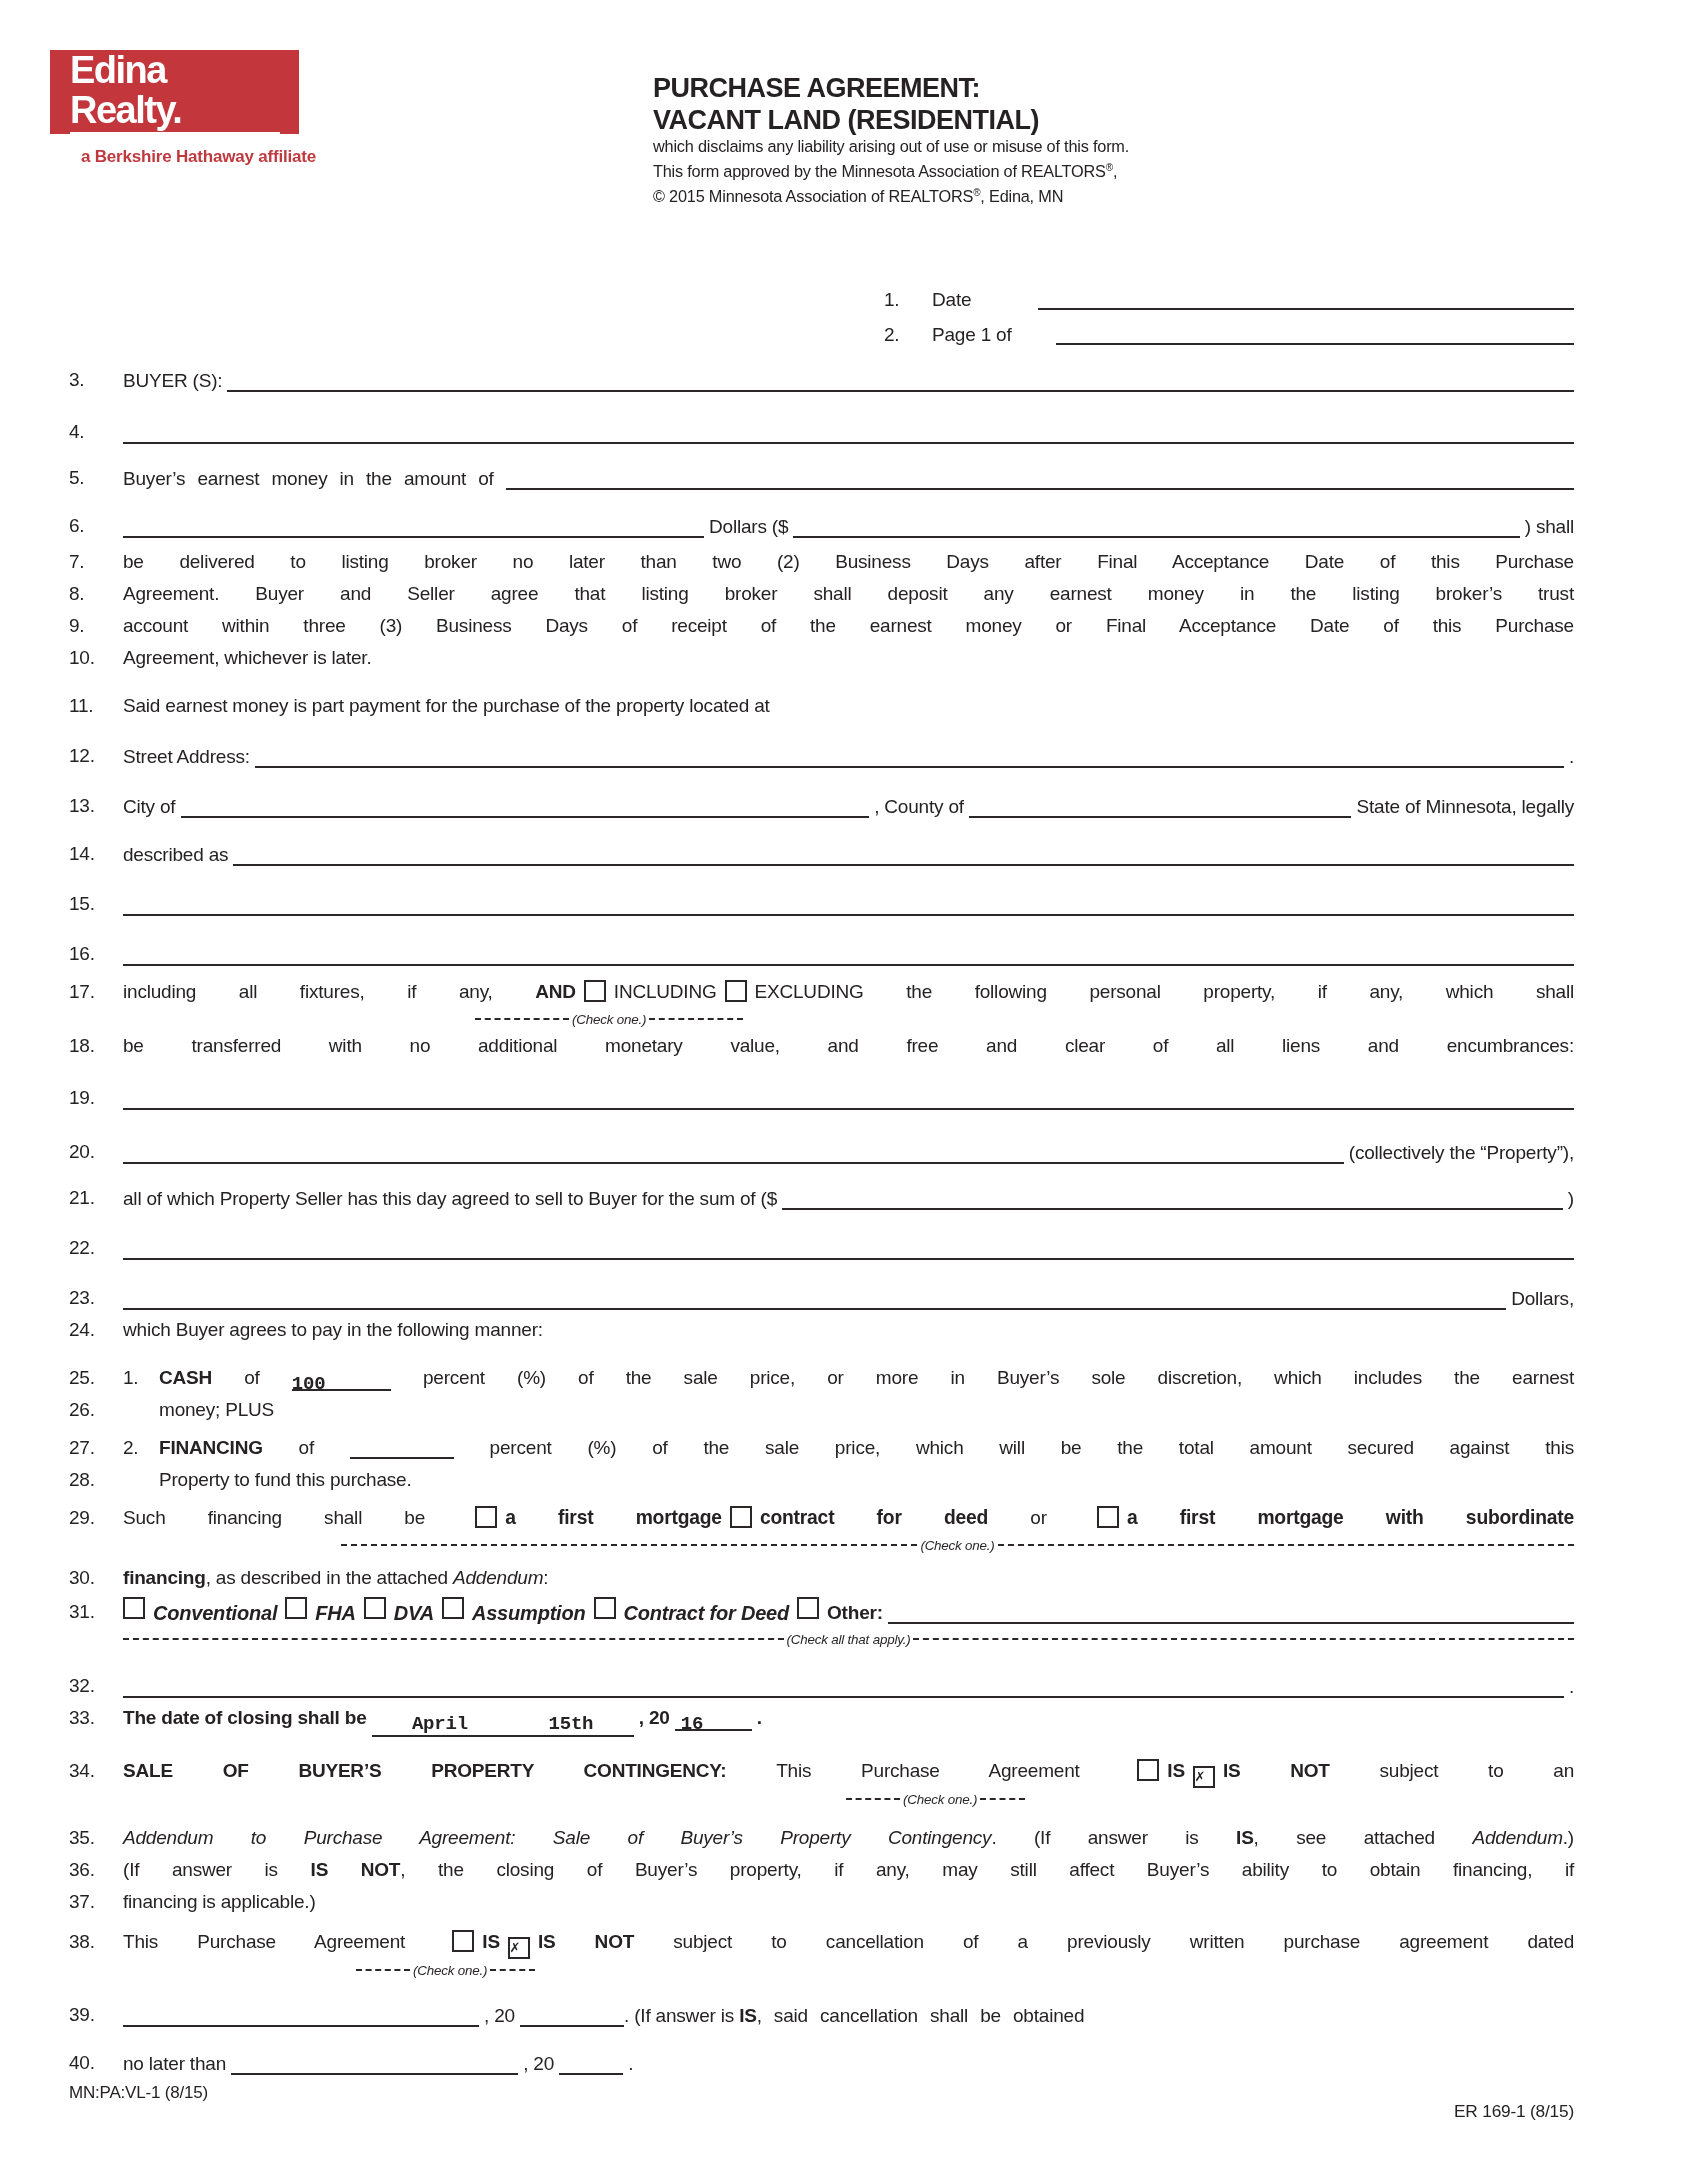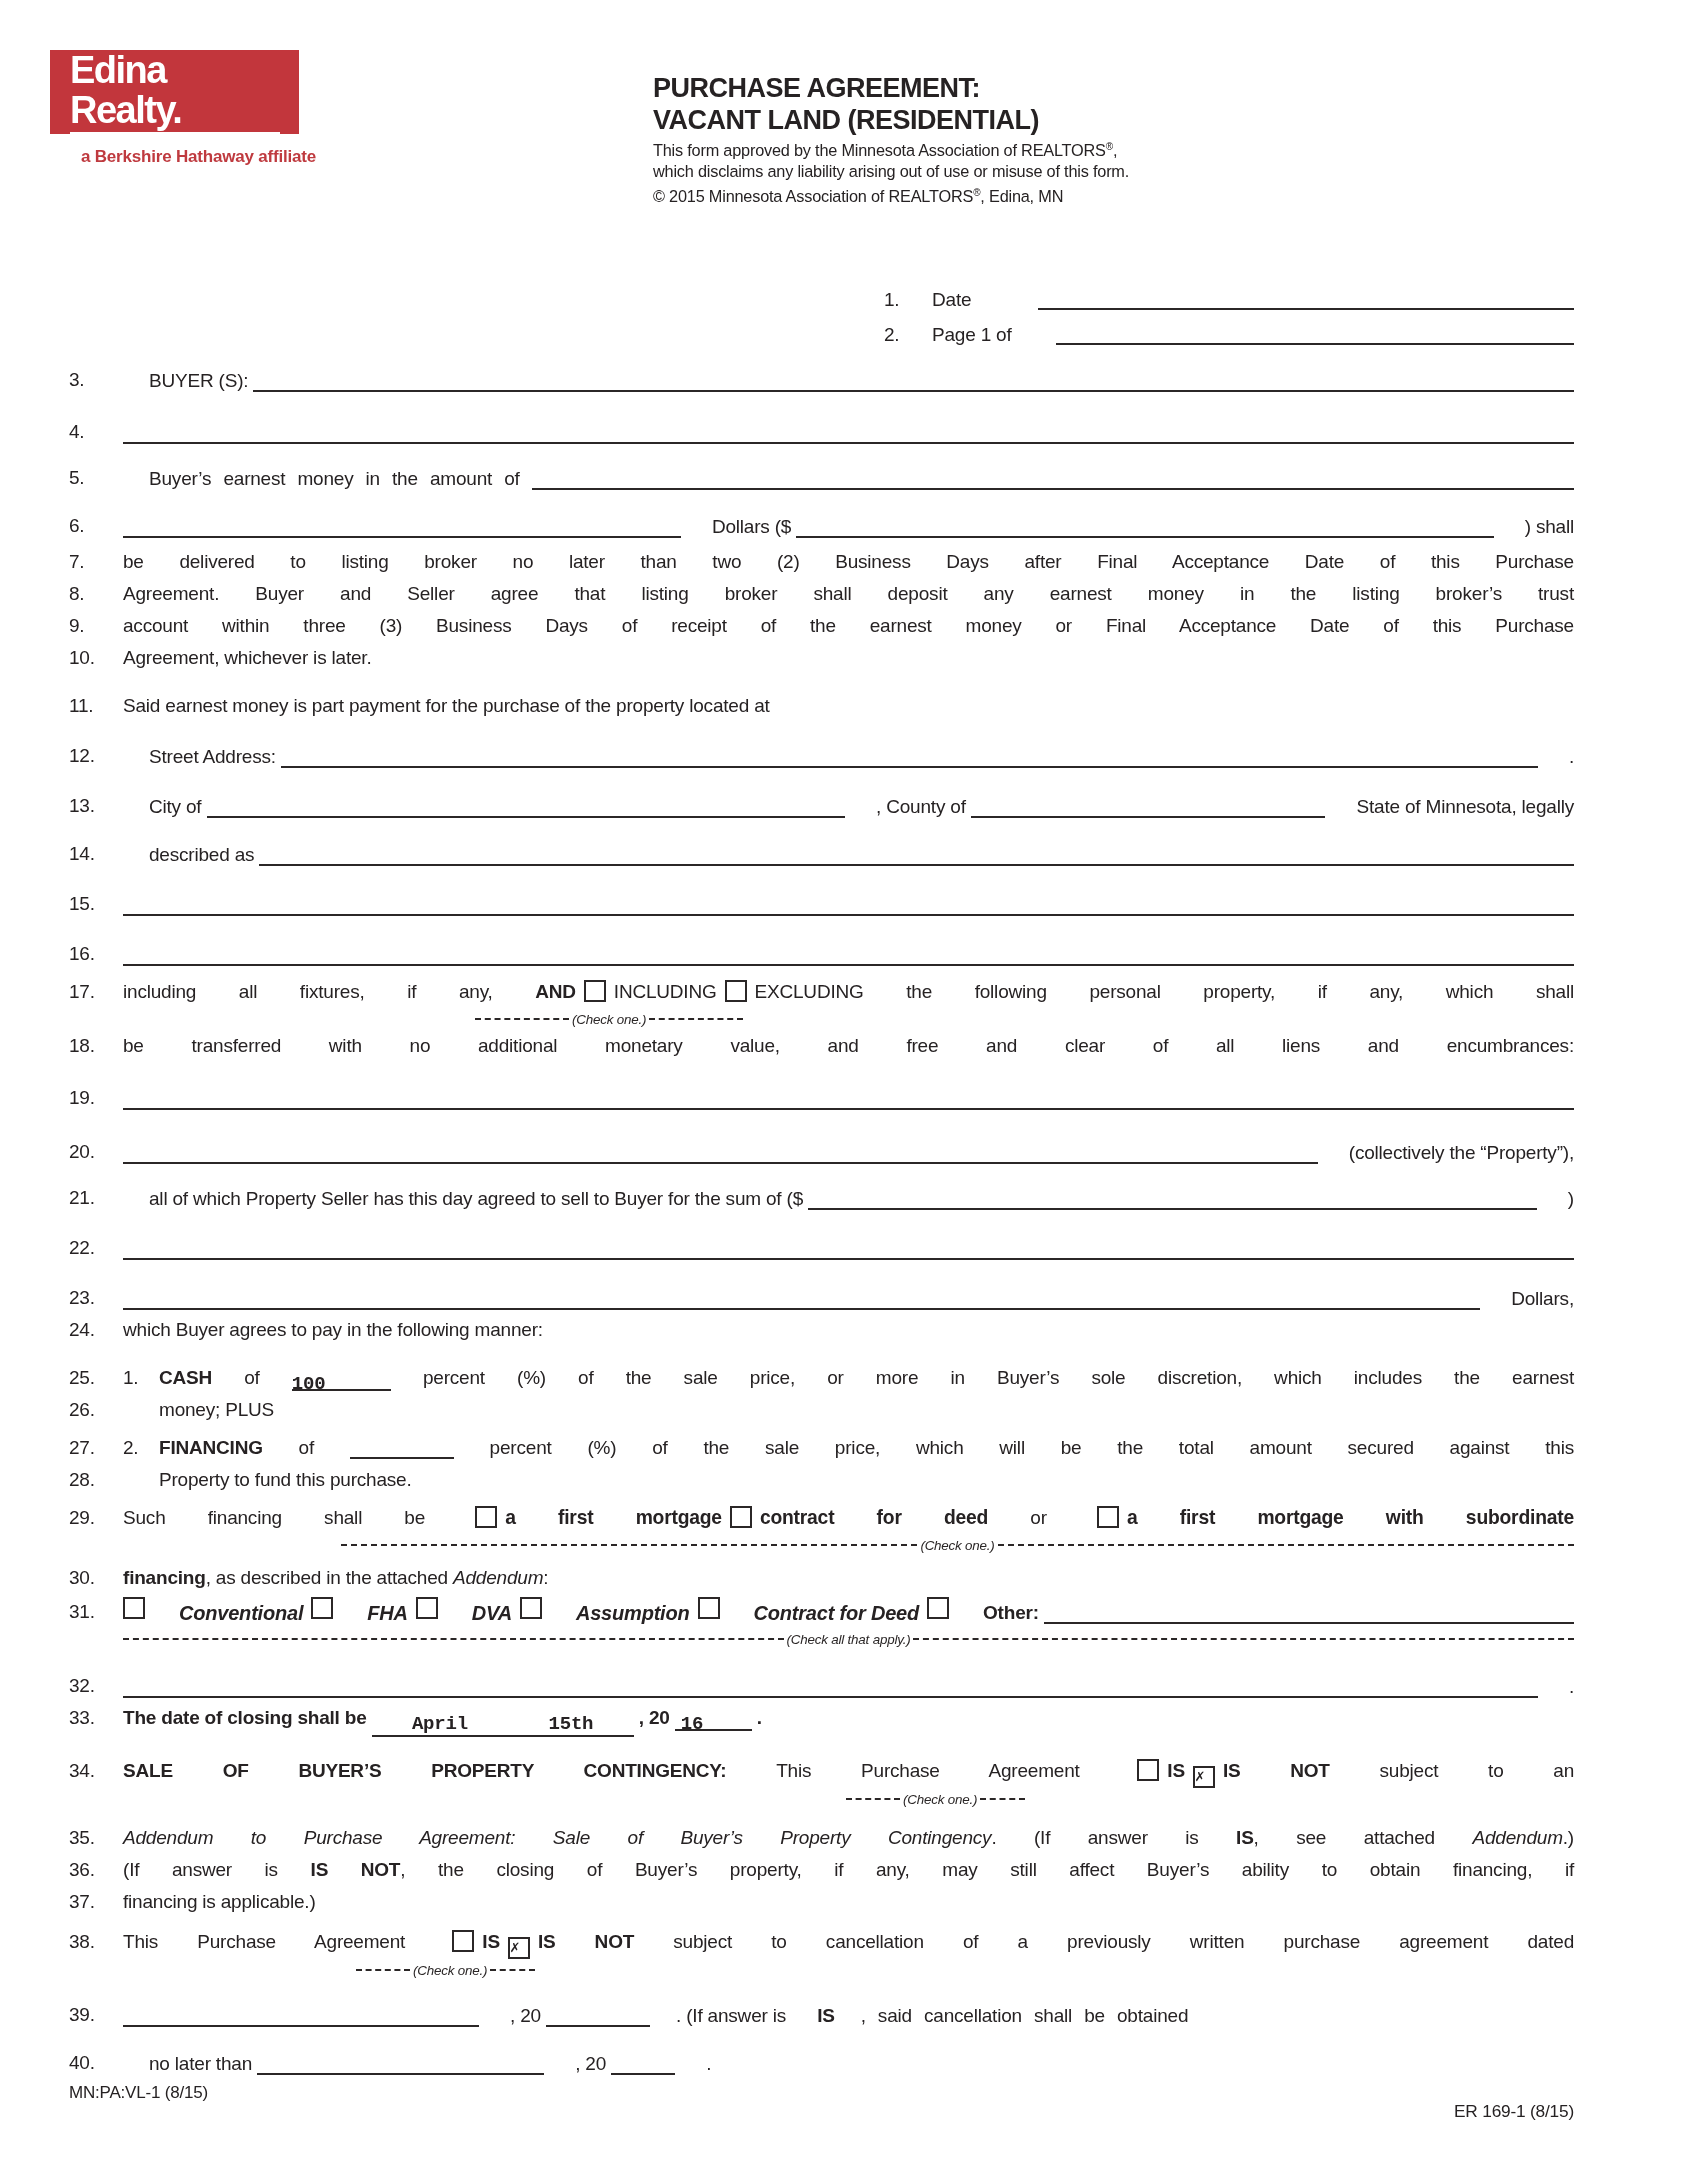--- a/index.html
+++ b/index.html
@@ -24,21 +24,21 @@
   .drow { display:flex; align-items:flex-end; height:35px; font-size:19px; }
   .drow .dnum { width:48px; line-height:28px; }
   .drow .dlbl { line-height:28px; }
   .w107 { width:106px; } .w125 { width:124px; }
   
   .mainbody { margin:0 109px 0 69px; }
   .line { display:flex; }
   .lnum { width:54px; flex-shrink:0; font-size:19px; line-height:32px; }
   .content { flex:1; min-width:0; }
   .flexrow { display:flex; align-items:flex-end; height:32px; }
-  .seg { white-space:pre; font-size:19px; line-height:30px;margin-left:26px; }
+  .seg { white-space:pre; font-size:19px; line-height:30px; }
   .ws { word-spacing:7px; }
   .fill { flex:1; border-bottom:2px solid #2b2727; height:26px; margin-bottom:4px; }
   .fill.fx360 { flex:0 0 356px; } .fill.fx105 { flex:0 0 104px; }
   .fill.fx290 { flex:0 0 287px; } .fill.fx65 { flex:0 0 64px; }
   .jline { font-size:19px; line-height:32px; text-align:justify; text-align-last:justify; text-justify:inter-word; }
   .nline { font-size:19px; line-height:32px; }
   .g1 { flex-grow:1.8; } .g2 { flex-grow:1; } .g125 { flex-grow:1.25; }
   b { font-weight:bold; }
   .it { font-style:italic; }
   .bi { font-weight:bold; font-style:italic; font-size:20px; }
@@ -74,22 +74,22 @@
 <div class="hdr">
   <div class="logo">
     <span class="logo-text">Edina Realty.</span>
     <span class="logo-underline"></span>
   </div>
   <div class="tagline">a Berkshire Hathaway affiliate</div>
 
   <div class="titleblock">
     <div class="t1">PURCHASE AGREEMENT:</div>
     <div class="t2">VACANT LAND (RESIDENTIAL)</div>
+    <div class="approval">which disclaims any liability arising out of use or misuse of this form.</div>
     <div class="approval"><span>This form approved by the Minnesota Association of REALTORS</span><sup>®</sup><span>,</span></div>
-    <div class="approval">which disclaims any liability arising out of use or misuse of this form.</div>
     <div class="approval"><span>© 2015 Minnesota Association of REALTORS</span><sup>®</sup><span>, Edina, MN</span></div>
   </div>
 
   <div class="dateblock">
     <div class="drow">
       <span class="dnum">1.</span>
       <span class="dlbl w107">Date</span>
       <span class="fill"></span>
     </div>
     <div class="drow">

